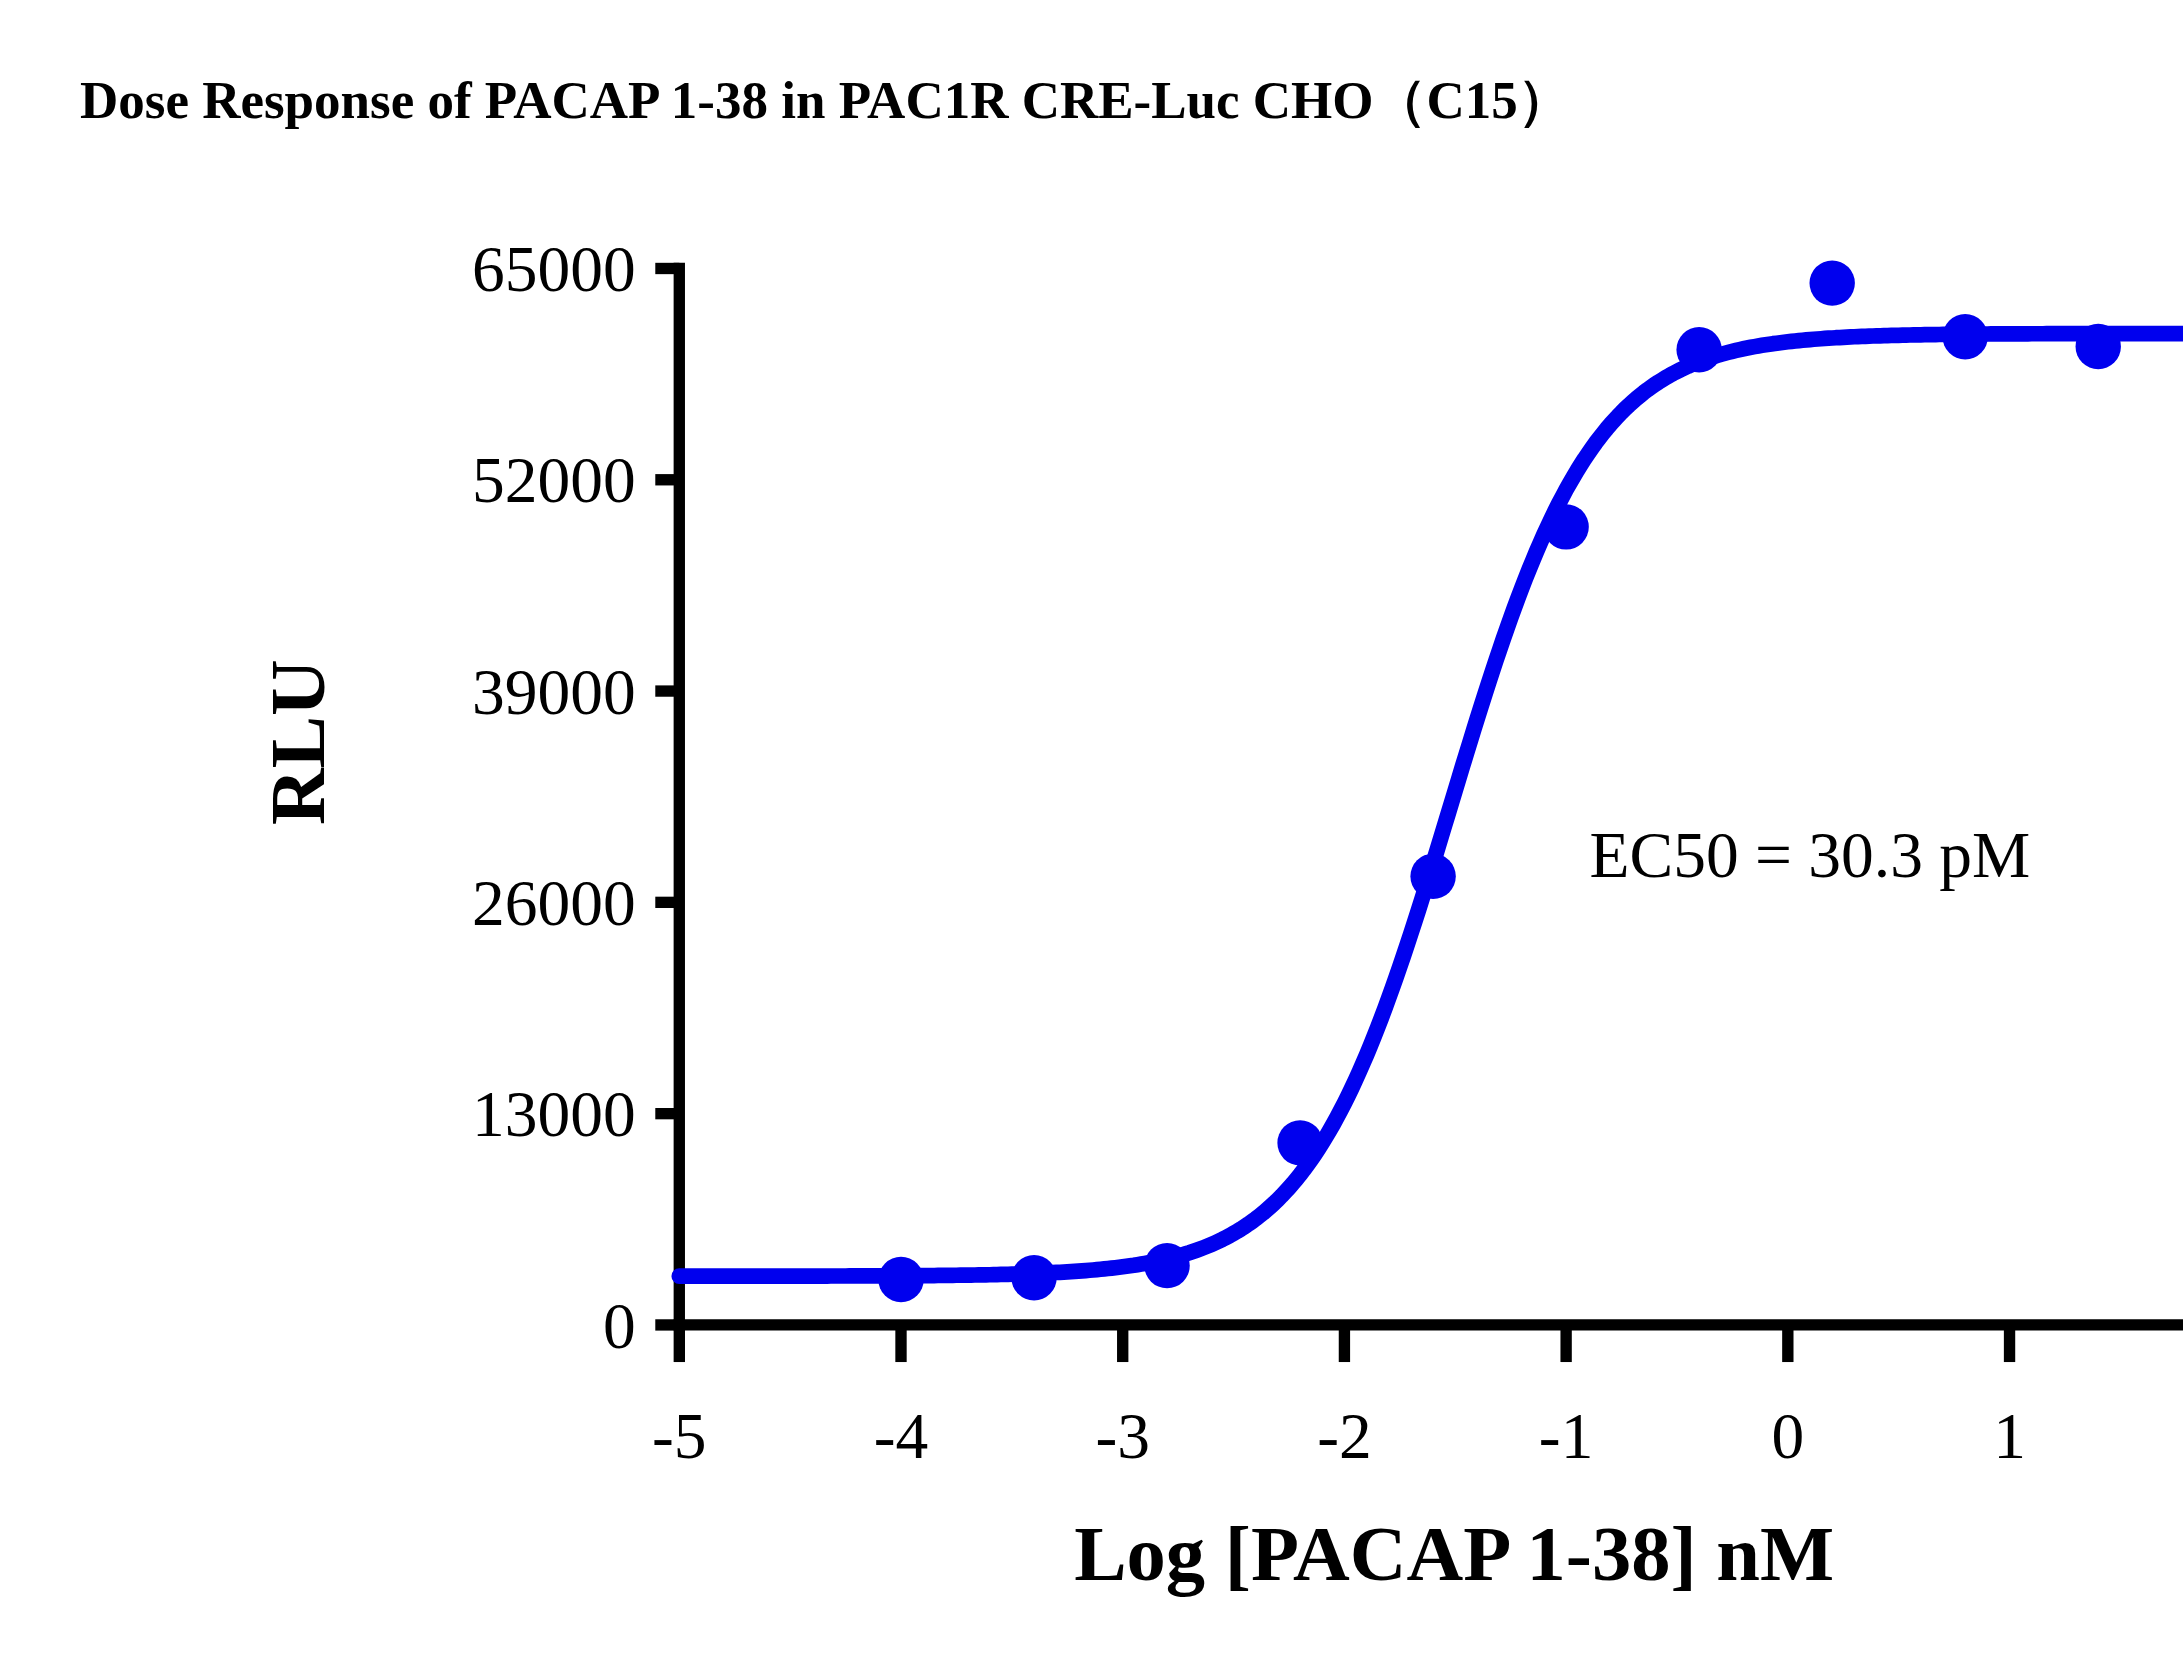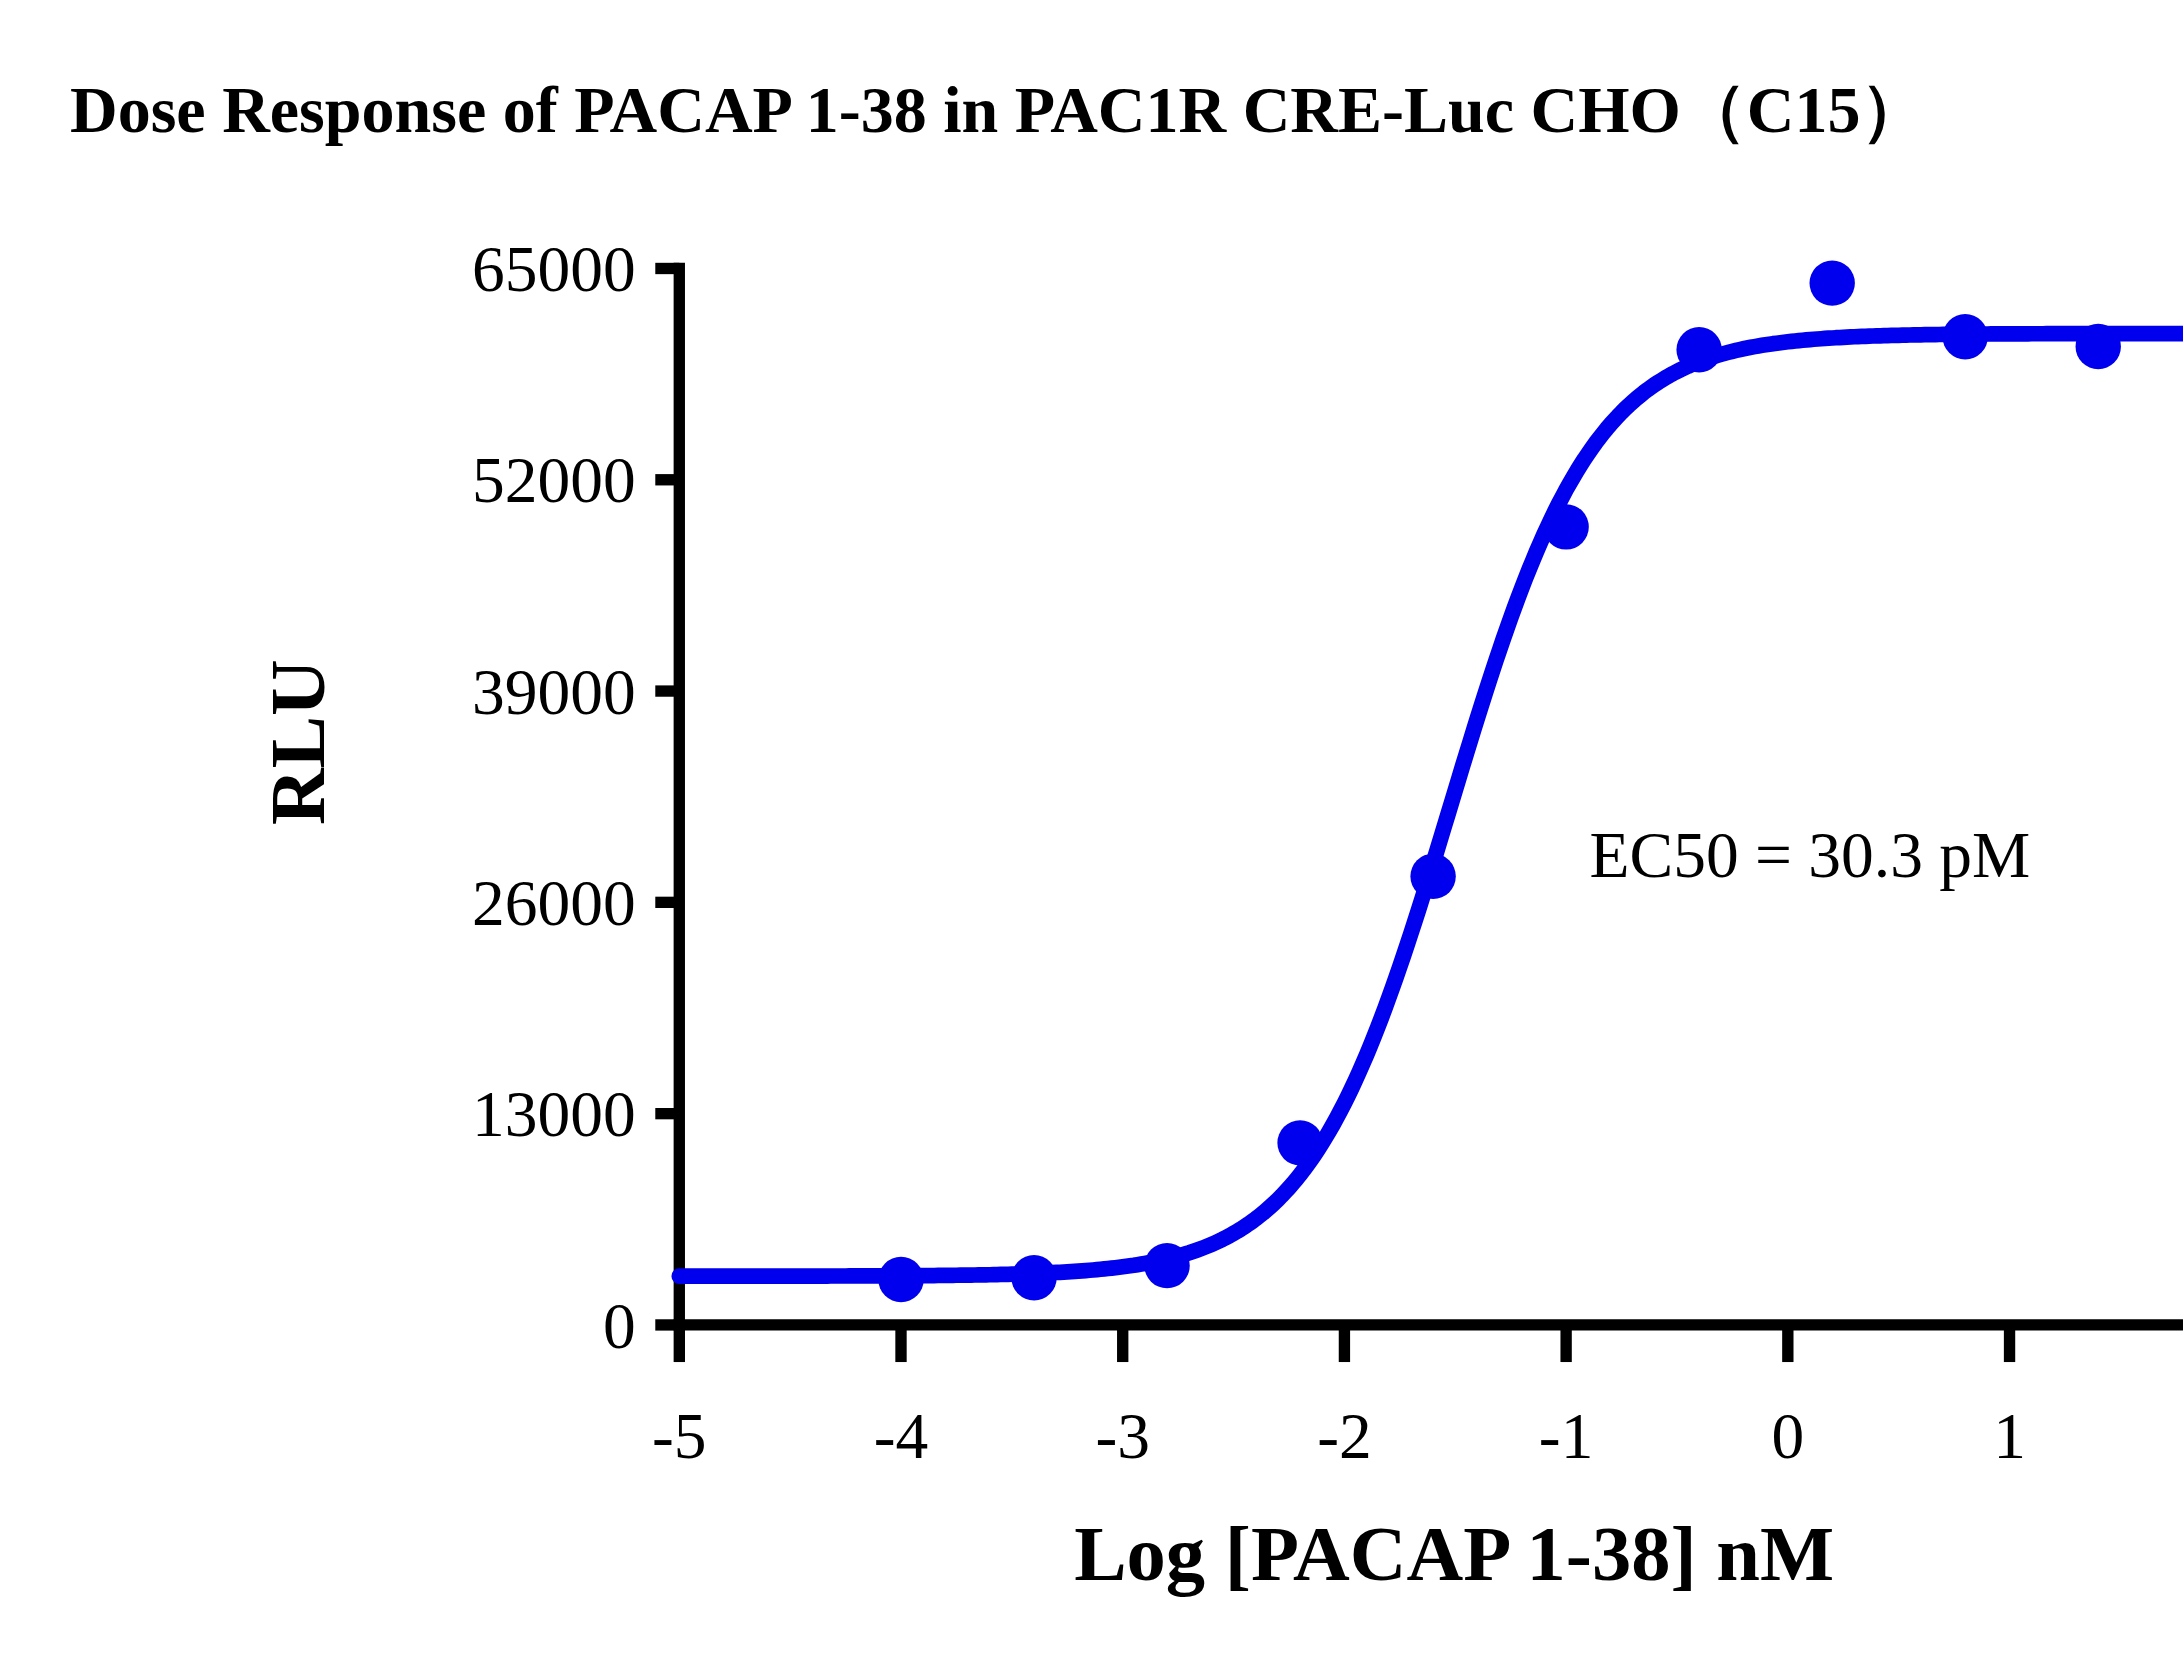--- a/index.html
+++ b/index.html
@@ -2,24 +2,24 @@
 <html style="font-size:7px"><head>
 <meta charset="utf-8">
 <title>Dose Response Chart</title>
 <style>
   html,body{margin:0;padding:0;background:#ffffff;}
   body{width:2904px;height:1672px;font-family:"Liberation Serif",serif;overflow:hidden;}
   #root{position:relative;width:2904px;height:1672px;background:#fff;}
 
   #chart-title{
     position:absolute;
-    left:70px; top:65px;
+    left:80px; top:65px;
     font-family:"Liberation Serif",serif;
     font-weight:bold;
-    font-size:66px;
+    font-size:53px;
     color:#000;
     letter-spacing:0px;
     white-space:nowrap;
   }
 
   #plot-svg{position:absolute;left:0;top:0;}
 
   .axis-label-text{
     font-family:"Liberation Serif",serif;
     font-weight:bold;

